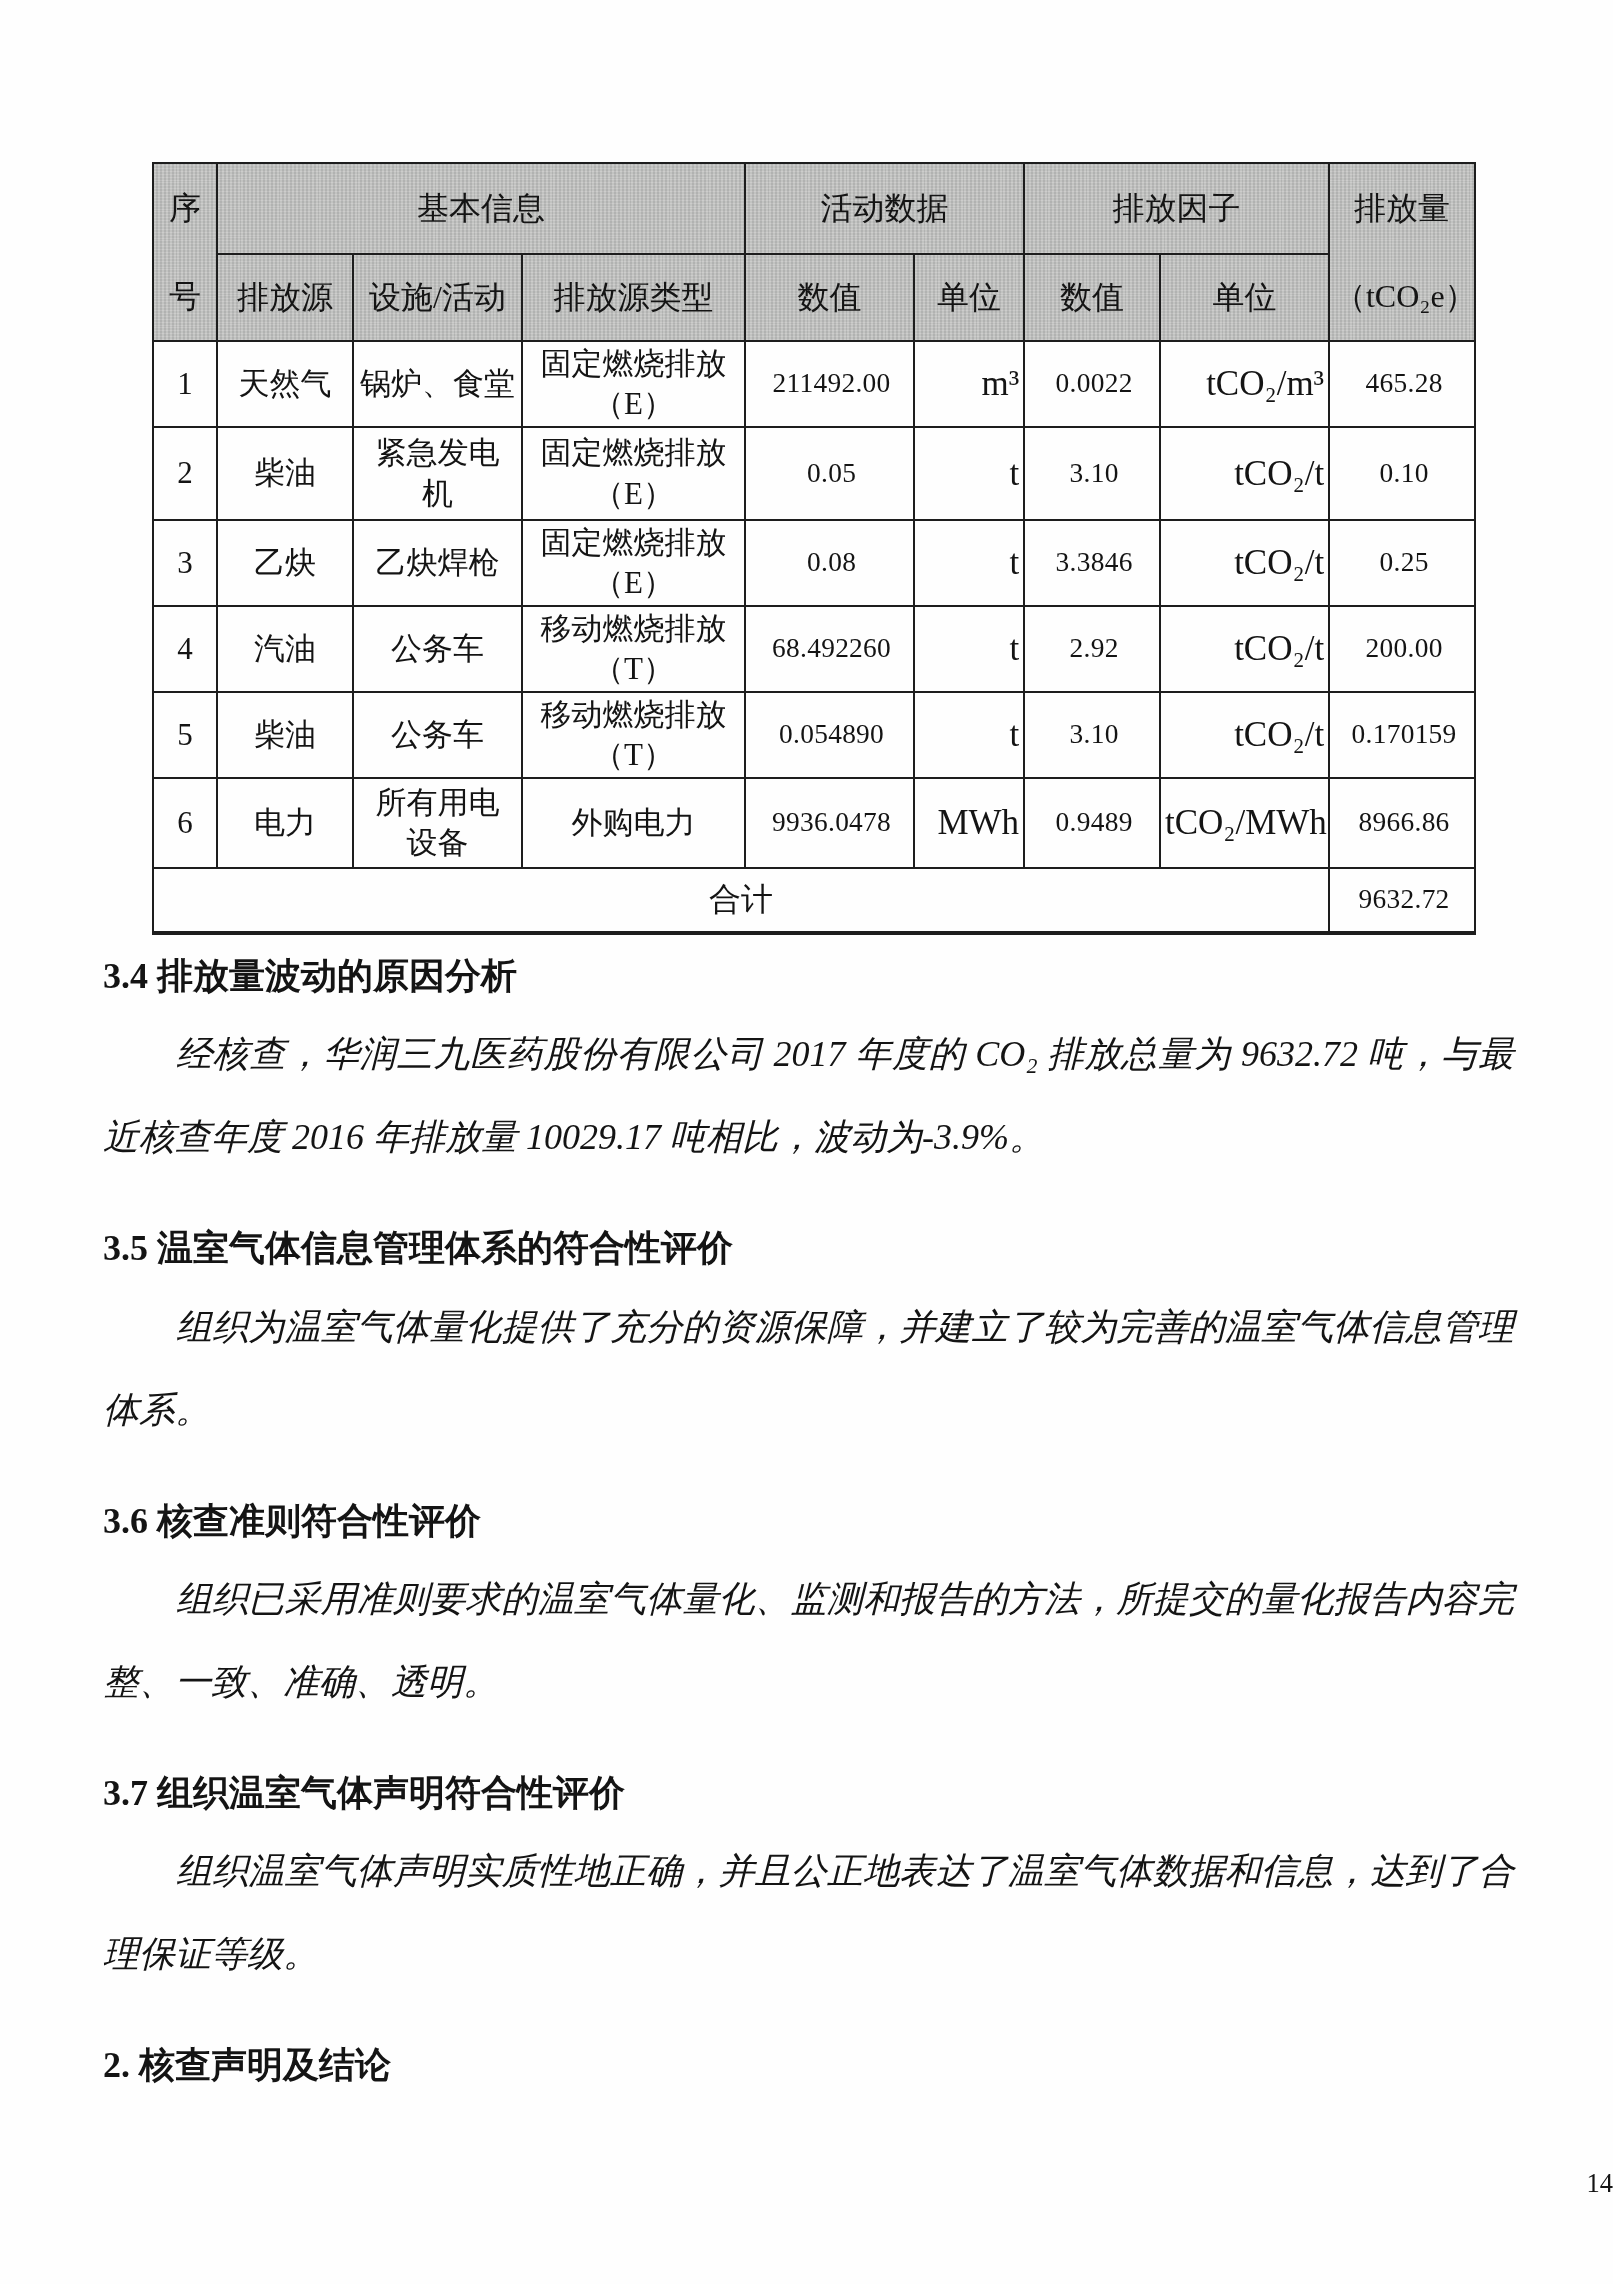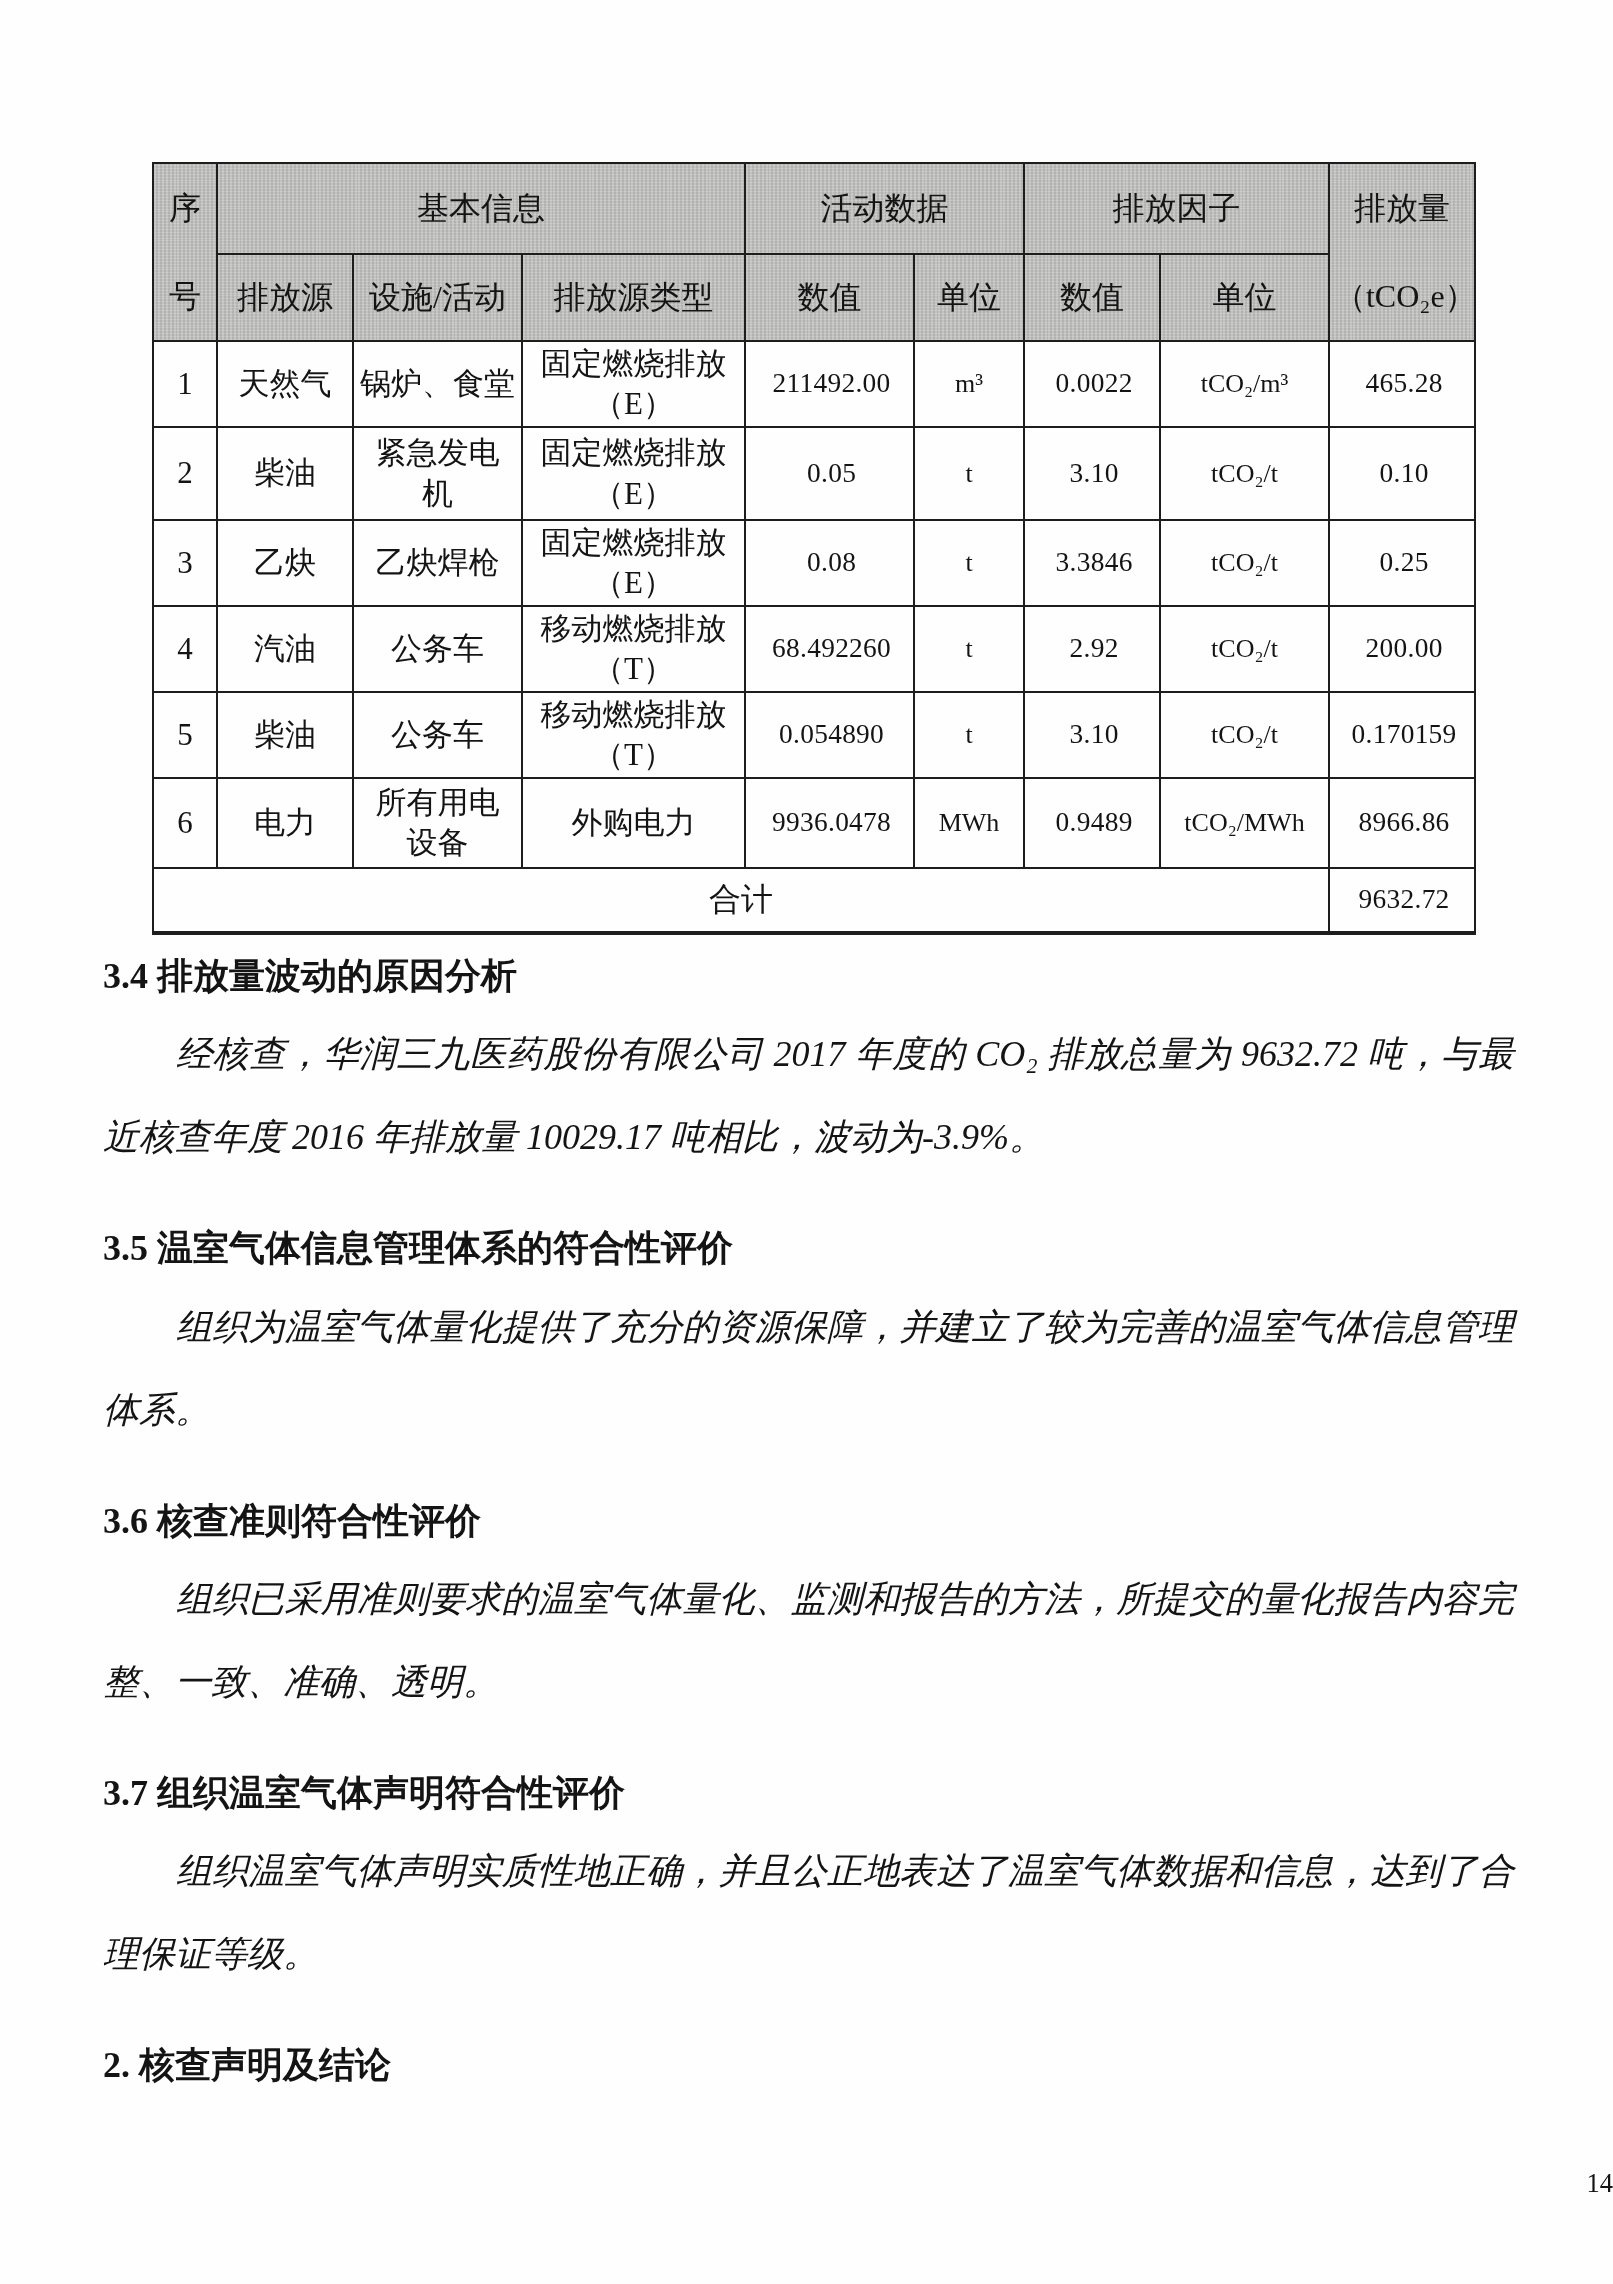--- a/index.html
+++ b/index.html
@@ -38,21 +38,21 @@
     background:#c3c4c2;
     background-image:
       repeating-linear-gradient(90deg, rgba(255,255,255,.10) 0 2px, rgba(0,0,0,.05) 2px 3.9px),
       repeating-linear-gradient(0deg, rgba(255,255,255,.06) 0 1px, rgba(0,0,0,.04) 1px 2.9px);
     font-size:32px;
     line-height:1.3;
   }
   table.emis thead th.tall { line-height:2.75; font-size:32px; }
   table.emis td { font-size:31px; line-height:1.3; }
   table.emis td.num { font-size:27.4px; letter-spacing:0.3px;padding-left:8px; }
-  table.emis td.unit { font-size:26px; }
+  table.emis td.unit { font-size:35px;text-align:right; }
   table.emis tr.h1 { height:90px; }
   table.emis tr.h2 { height:86px;padding-left:22px; }
   table.emis tr.r  { height:86px; }
   table.emis tr.r2 { height:93px; }
   table.emis tr.r6 { height:90px; }
   table.emis tr.total { height:65px; }
   table.emis td.total-label { font-size:32px; }
   table.emis td.total-value { font-size:27.4px;text-align:center; }
   
   .section-title {

